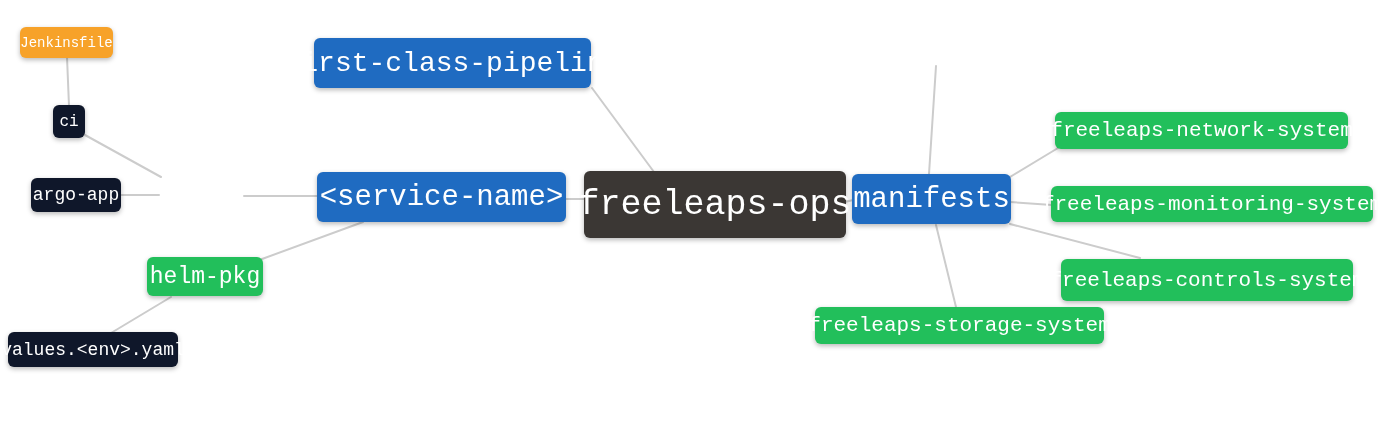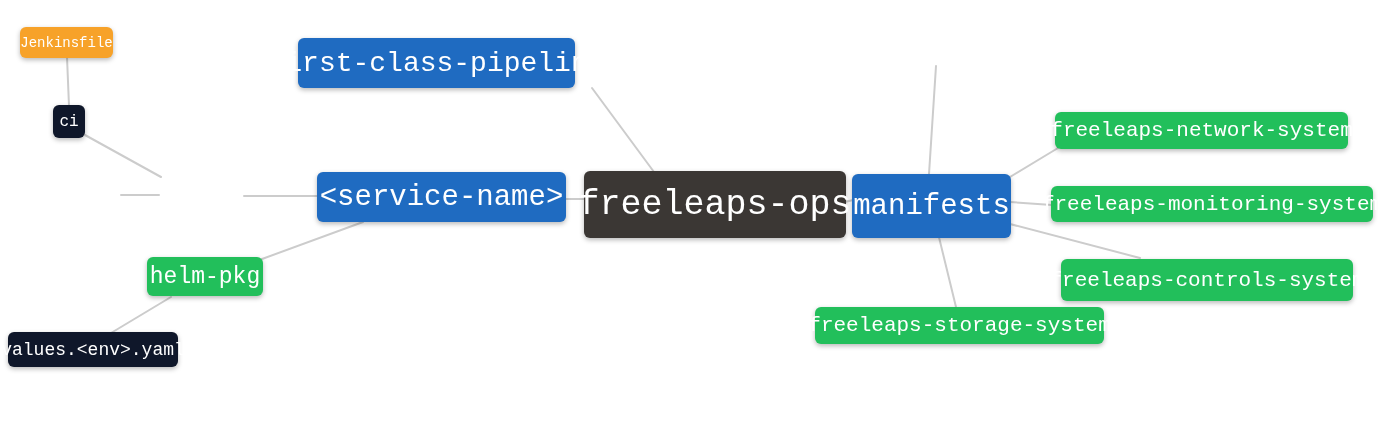--- a/index.html
+++ b/index.html
@@ -44,33 +44,34 @@
     <line class="edge" x1="1010" y1="177" x2="1058" y2="148"></line>
     <line class="edge" x1="1010" y1="202" x2="1052" y2="205"></line>
     <line class="edge" x1="1010" y1="224" x2="1140" y2="258"></line>
     <line class="edge" x1="936" y1="225" x2="956" y2="307"></line>
   </svg>
 
   <div class="node orange" style="left:20px;top:27px;width:93px;height:31px;font-size:14px">Jenkinsfile</div>
 
   <div class="node red" style="left:53px;top:105px;width:32px;height:33px;font-size:16px">ci</div>
 
+  <div class="node red" style="left:31px;top:178px;width:90px;height:34px;font-size:18px">argo-app</div>
 
 
   <div class="node green" style="left:147px;top:257px;width:116px;height:39px;font-size:23px">helm-pkg</div>
 
   <div class="node red" style="left:8px;top:332px;width:170px;height:35px;font-size:18px">values.&lt;env&gt;.yaml</div>
 
-  <div class="node blue" style="left:298px;top:38px;width:277px;height:50px;font-size:28px">first-class-pipeline</div>
+  <div class="node blue" style="left:314px;top:38px;width:277px;height:50px;font-size:28px">first-class-pipeline</div>
 
   <div class="node blue" style="left:317px;top:172px;width:249px;height:50px;font-size:29px">&lt;service-name&gt;</div>
 
   <div class="node dark" style="left:584px;top:171px;width:262px;height:67px;font-size:35px">freeleaps-ops</div>
 
-  <div class="node blue" style="left:852px;top:174px;width:159px;height:64px;font-size:29px">manifests</div>
+  <div class="node blue" style="left:852px;top:174px;width:159px;height:50px;font-size:29px">manifests</div>
 
 
   <div class="node green" style="left:1055px;top:112px;width:293px;height:37px;font-size:21px">freeleaps-network-system</div>
 
   <div class="node green" style="left:1051px;top:186px;width:322px;height:36px;font-size:21px">freeleaps-monitoring-system</div>
 
   <div class="node green" style="left:1061px;top:259px;width:292px;height:42px;font-size:21px">freeleaps-controls-system</div>
 
   <div class="node green" style="left:815px;top:307px;width:289px;height:37px;font-size:21px">freeleaps-storage-system</div>
 

